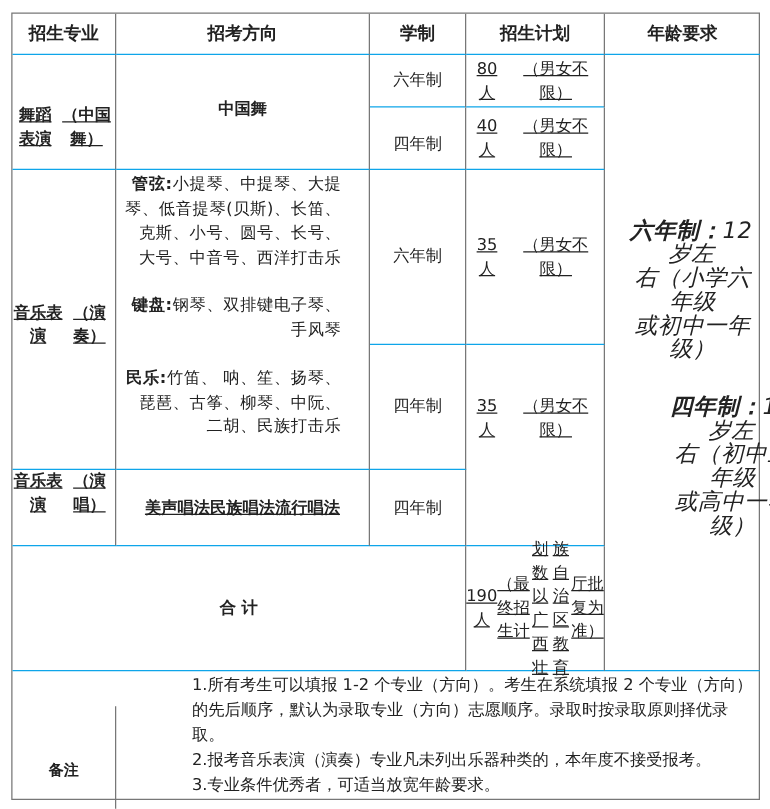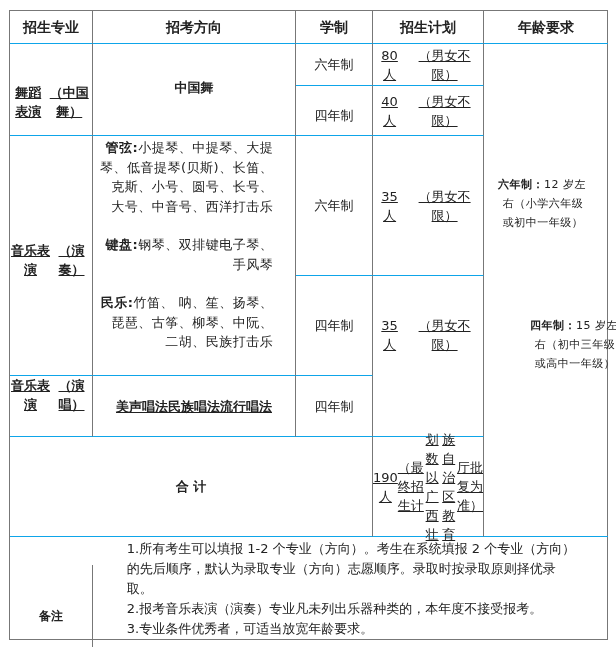--- a/index.html
+++ b/index.html
@@ -10,22 +10,22 @@
   .cell { position: absolute; box-sizing: border-box; border-right: 1px solid #777; border-bottom: 1px solid #0ea5e9;
           display: flex; align-items: center; justify-content: center; text-align: center;
           font-size: 13px; line-height: 19px; }
   .b { font-weight: bold; }
   .hdr { font-size: 14px; font-weight: bold; }
   .left { justify-content: flex-start; text-align: right; align-items: flex-start; }
   .stack { display: flex; flex-direction: row; align-items: center; text-decoration: underline; }
   .dir-text { padding: 2px 5px 0 7px; line-height: 19.5px; letter-spacing: 0.5px; }
   .dir-text p { margin: 0; }
   .dir-text .gap { height: 19px; }
-  .age-block { position: absolute; left: 4px; width: 108px; line-height: 19px; font-size: 11px; letter-spacing: 0.5px; }
-  .note-text { padding: 2px 6px 0 7px; line-height: 20px; text-align: left; justify-content: center; align-items: flex-start; font-size: 13px; }
+  .age-block { position: absolute; left: 15px; width: 108px; line-height: 19px; font-size: 18px; letter-spacing: 0.5px; font-style: italic; }
+  .note-text { padding: 2px 6px 0 7px; line-height: 20px; text-align: left; justify-content: flex-end; align-items: flex-start; font-size: 13px; }
   .note-text p { margin: 0; }
   .noborder-r { border-right: none; }
   .noborder-b { border-bottom: none; }
 </style>
 </head>
 <body>
 
 <div class="wrap">
 
   <div class="cell hdr" style="left:0;top:0;width:83px;height:33px;">招生专业</div>

